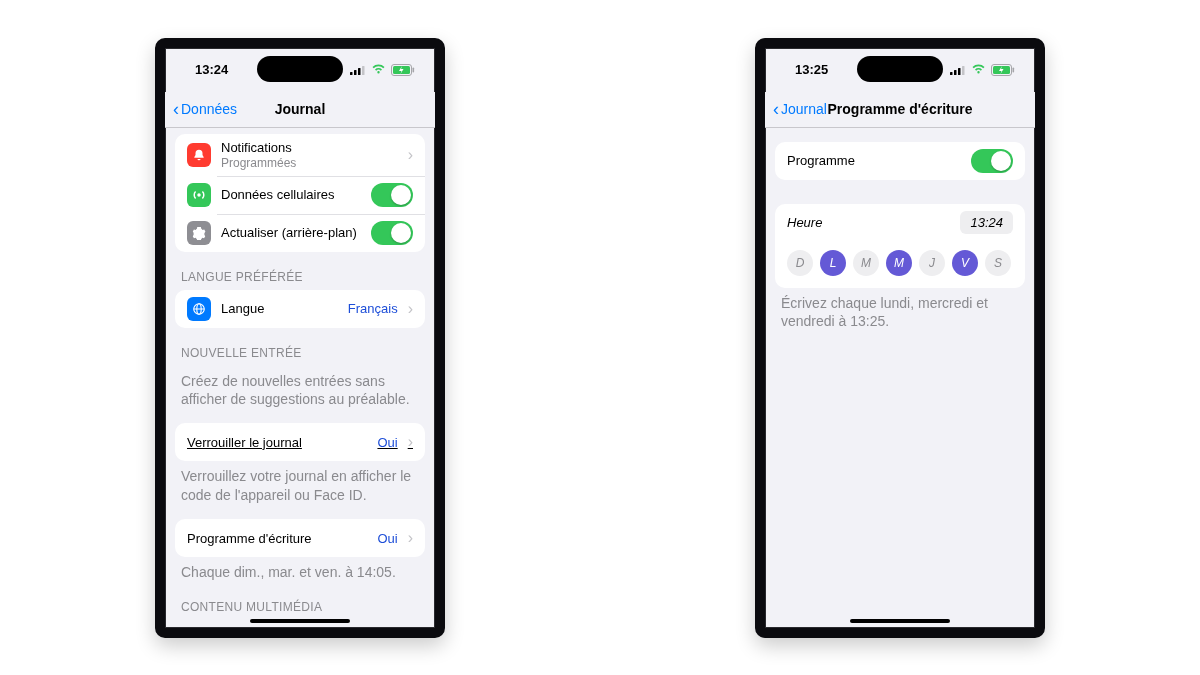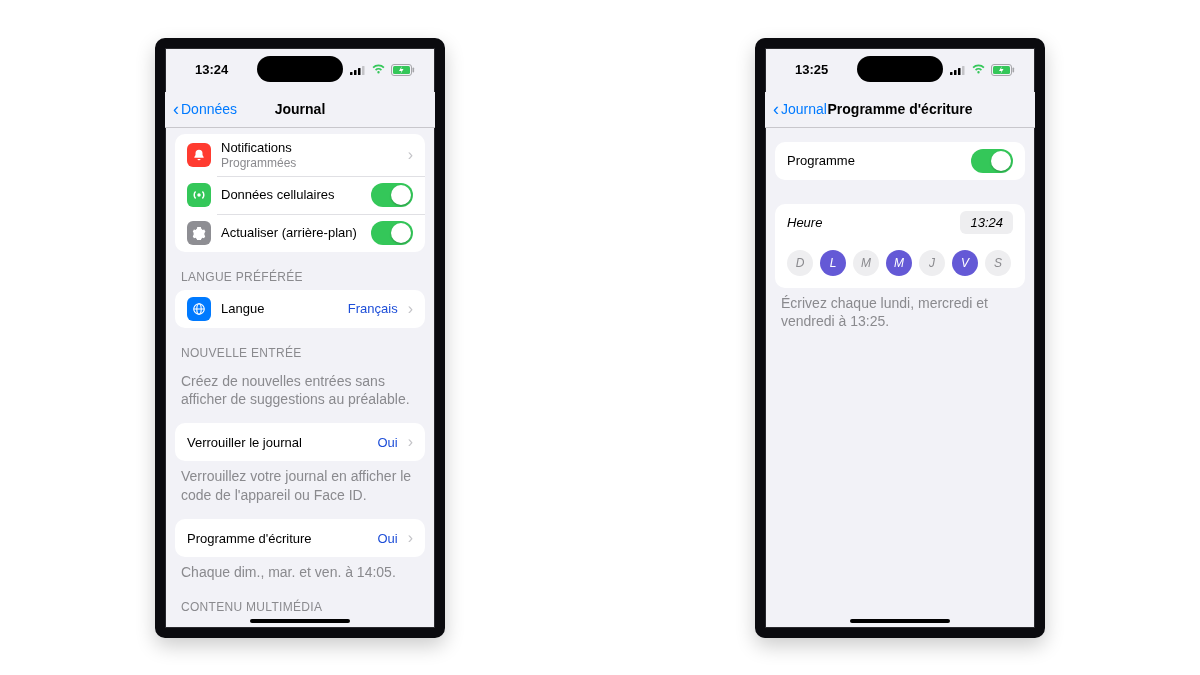--- a/index.html
+++ b/index.html
@@ -174,21 +174,21 @@
             <div class="row-title">Langue</div>
           </div>
         <span class="row-value">Français</span>
         <span class="chev">›</span>
       </div>
     </div>
 
     <div class="section-header">NOUVELLE ENTRÉE</div>
     <div class="footer-text">Créez de nouvelles entrées sans afficher de suggestions au préalable.</div>
 
-    <div class="group" style="margin-top:14px;">
+    <div class="group" style="margin-top:14px;text-decoration:underline;">
       <div class="row noicon">
         <div class="row-main">
             <div class="row-title">Verrouiller le journal</div>
           </div>
         <span class="row-value">Oui</span>
         <span class="chev">›</span>
       </div>
     </div>
     <div class="footer-text">Verrouillez votre journal en afficher le code de l'appareil ou Face ID.</div>
 

